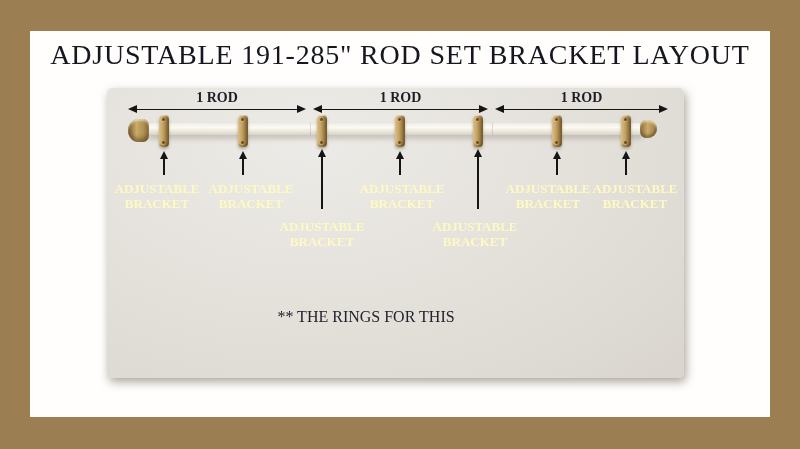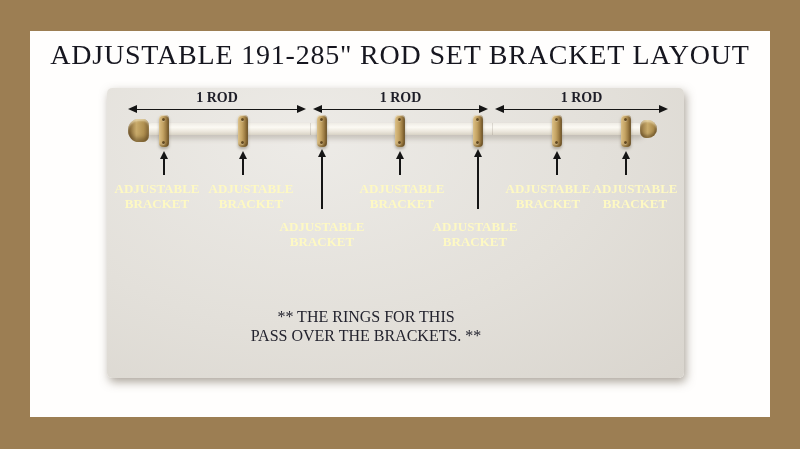--- a/index.html
+++ b/index.html
@@ -91,21 +91,20 @@
   <h1 class="page-title">ADJUSTABLE 191-285" ROD SET BRACKET LAYOUT</h1>
 
   <div class="panel"></div>
 
   <div class="rod"></div>
   <div class="finial-l"></div>
   <div class="finial-r"></div>
 
   <div class="note">
     <div>** THE RINGS FOR THIS</div>
-    <div>PASS OVER THE BRACKETS. **</div>
   </div>
 <div class="span-arrow" style="left: 128px; width: 178px;">
       <div class="hl"></div>
       <div class="ln"></div>
       <div class="hr"></div>
     </div>
     <div class="span-label" style="left: 217px;">1 ROD</div>
     <div class="rod-joint" style="left: 309.5px;"></div>
     <div class="span-arrow" style="left: 313px; width: 175px;">
       <div class="hl"></div>

